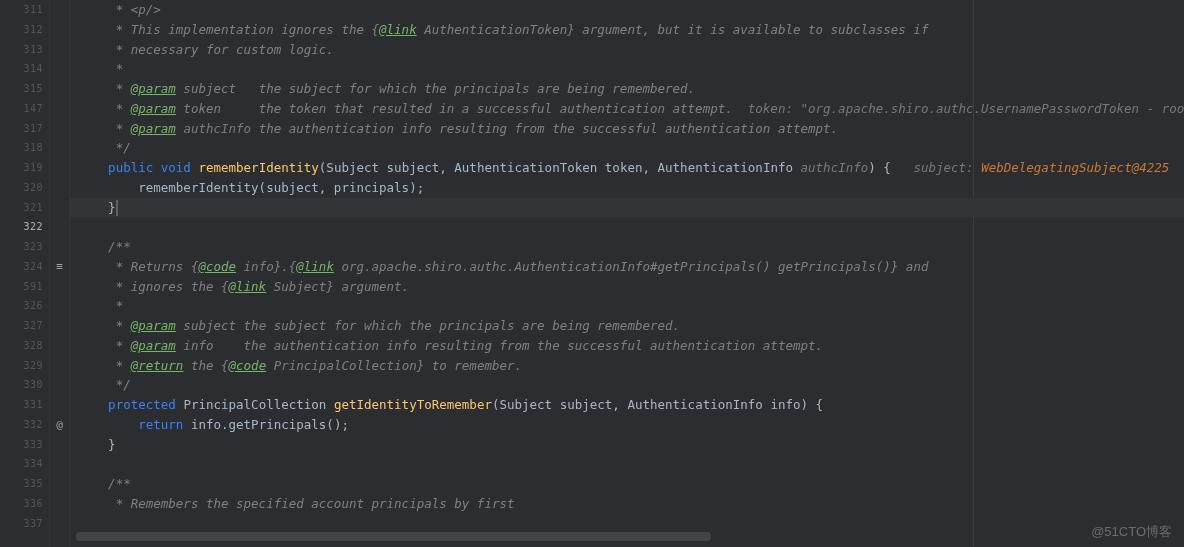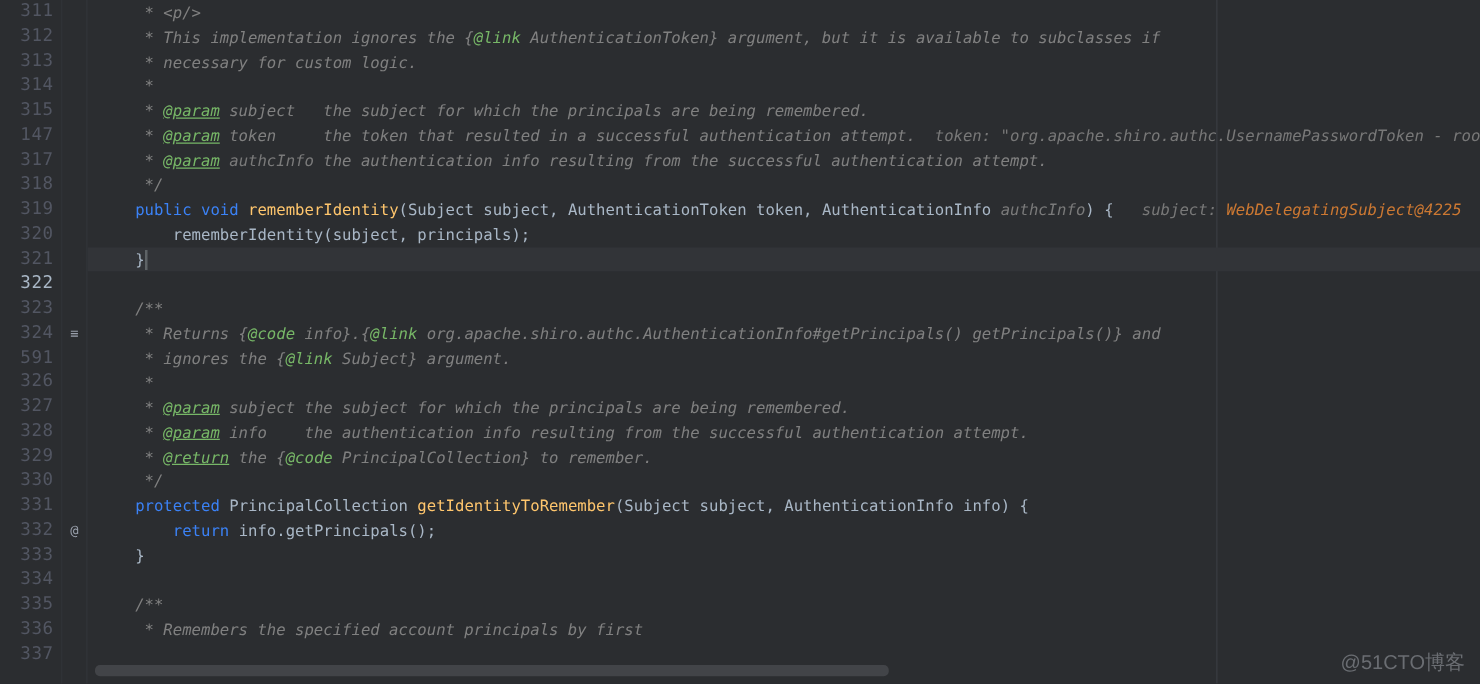--- a/index.html
+++ b/index.html
@@ -32,21 +32,21 @@
       width: 20px;
       background: #2b2d30;
       color: #525662;
       flex-shrink: 0;
       border-right: 1px solid #323438;
       position: relative;
     }
     .line-num {
       height: 19.75px;
       line-height: 19.75px;
-      font-size: 14px;
+      font-size: 10px;
       letter-spacing: 0.5px;
     }
     .line-num.current { color: #a9b7c6; }
     .extra-mark {
       height: 19.75px;
       line-height: 19.75px;
       font-size: 11px;
       text-align: center;
       color: #9aa0ac;
     }
@@ -67,21 +67,21 @@
       background: #323438;
     }
     .line.selected {
       background: #214283;
     }
     .comment { color: #808080; font-style: italic; }
     .keyword { color: #3b82f6; font-style: normal; margin-top: 24px; }
     .method-decl { color: #ffc66d; font-style: normal; }
     .param-name { color: #a9b7c6; font-style: normal; }
     .tag-keyword { color: #77b767; font-style: italic; text-decoration: underline; }
-    .tag-link { color: #77b767; font-style: italic; }
+    .tag-link { color: #77b767; font-style: italic; text-decoration: underline; }
     .code-text { color: #a9b7c6; font-style: normal; }
     .param-underline { color: #7a7a7a; font-style: italic; }
     .inline-hint { color: #787878; font-style: italic; }
     .inline-hint-val { color: #cc7832; font-style: italic; }
     .inline-hint-str { color: #6a8759; font-style: italic; }
     .punct { color: #a9b7c6; font-style: normal; }
     .cursor-box {
       display: inline-block;
       background: #5e6366;
       color: #2b2d30;
@@ -105,21 +105,21 @@
       top: 0;
       bottom: 0;
       width: 1px;
       background: #3a3d41;
     }
     .watermark {
       position: absolute;
       bottom: 6px;
       right: 12px;
       color: #6a6d72;
-      font-size: 16px;
+      font-size: 13px;
       font-family: sans-serif;
     }
   </style>
 </head>
 <body>
 
 <div class="editor">
   <div class="gutter" id="gutter">
       <div class="line-num">311</div>
       <div class="line-num">312</div>

